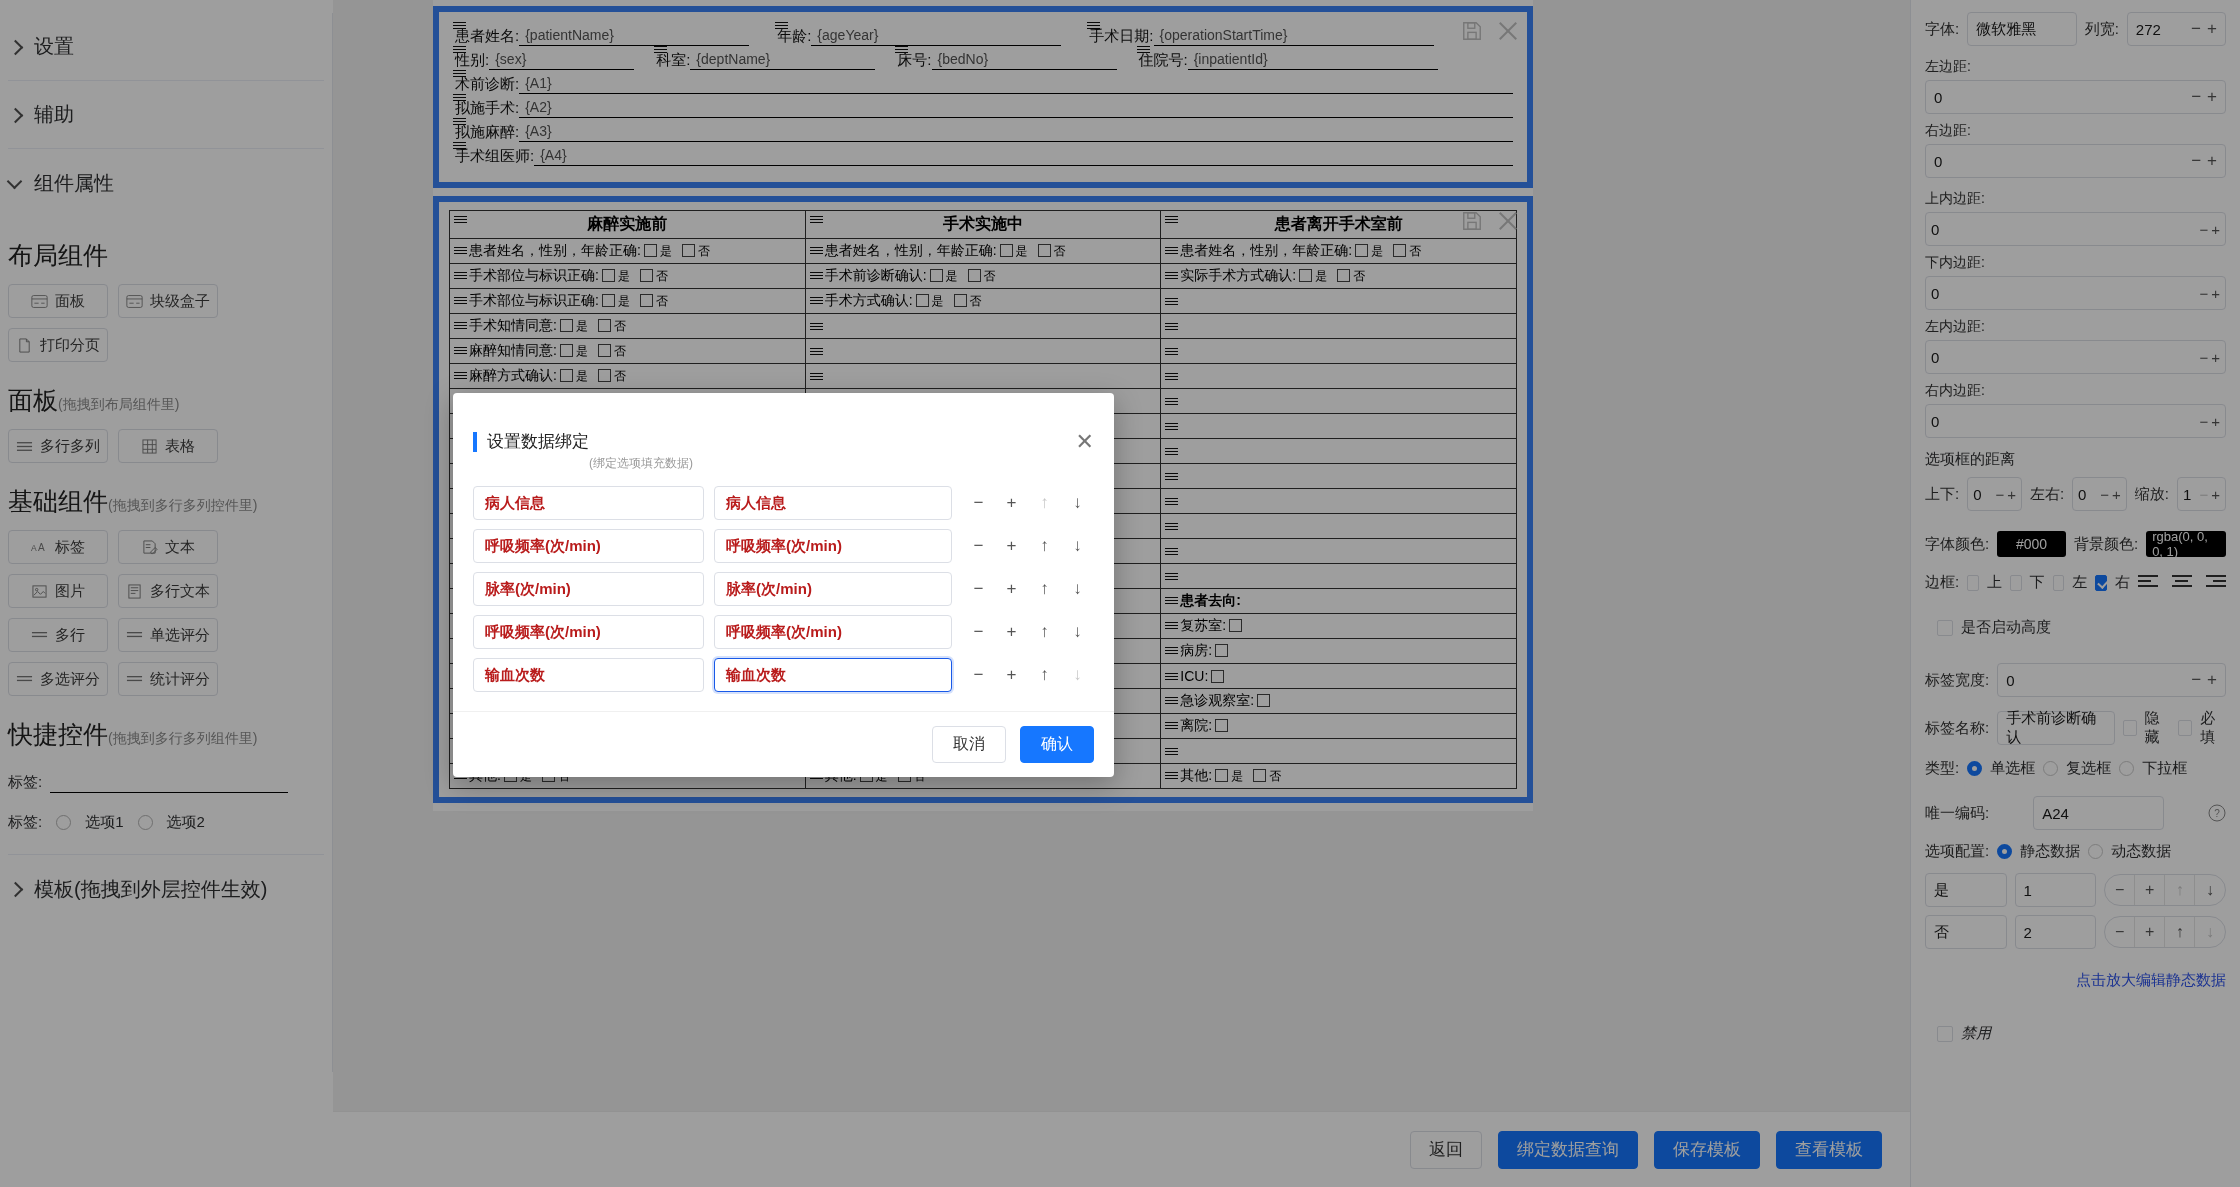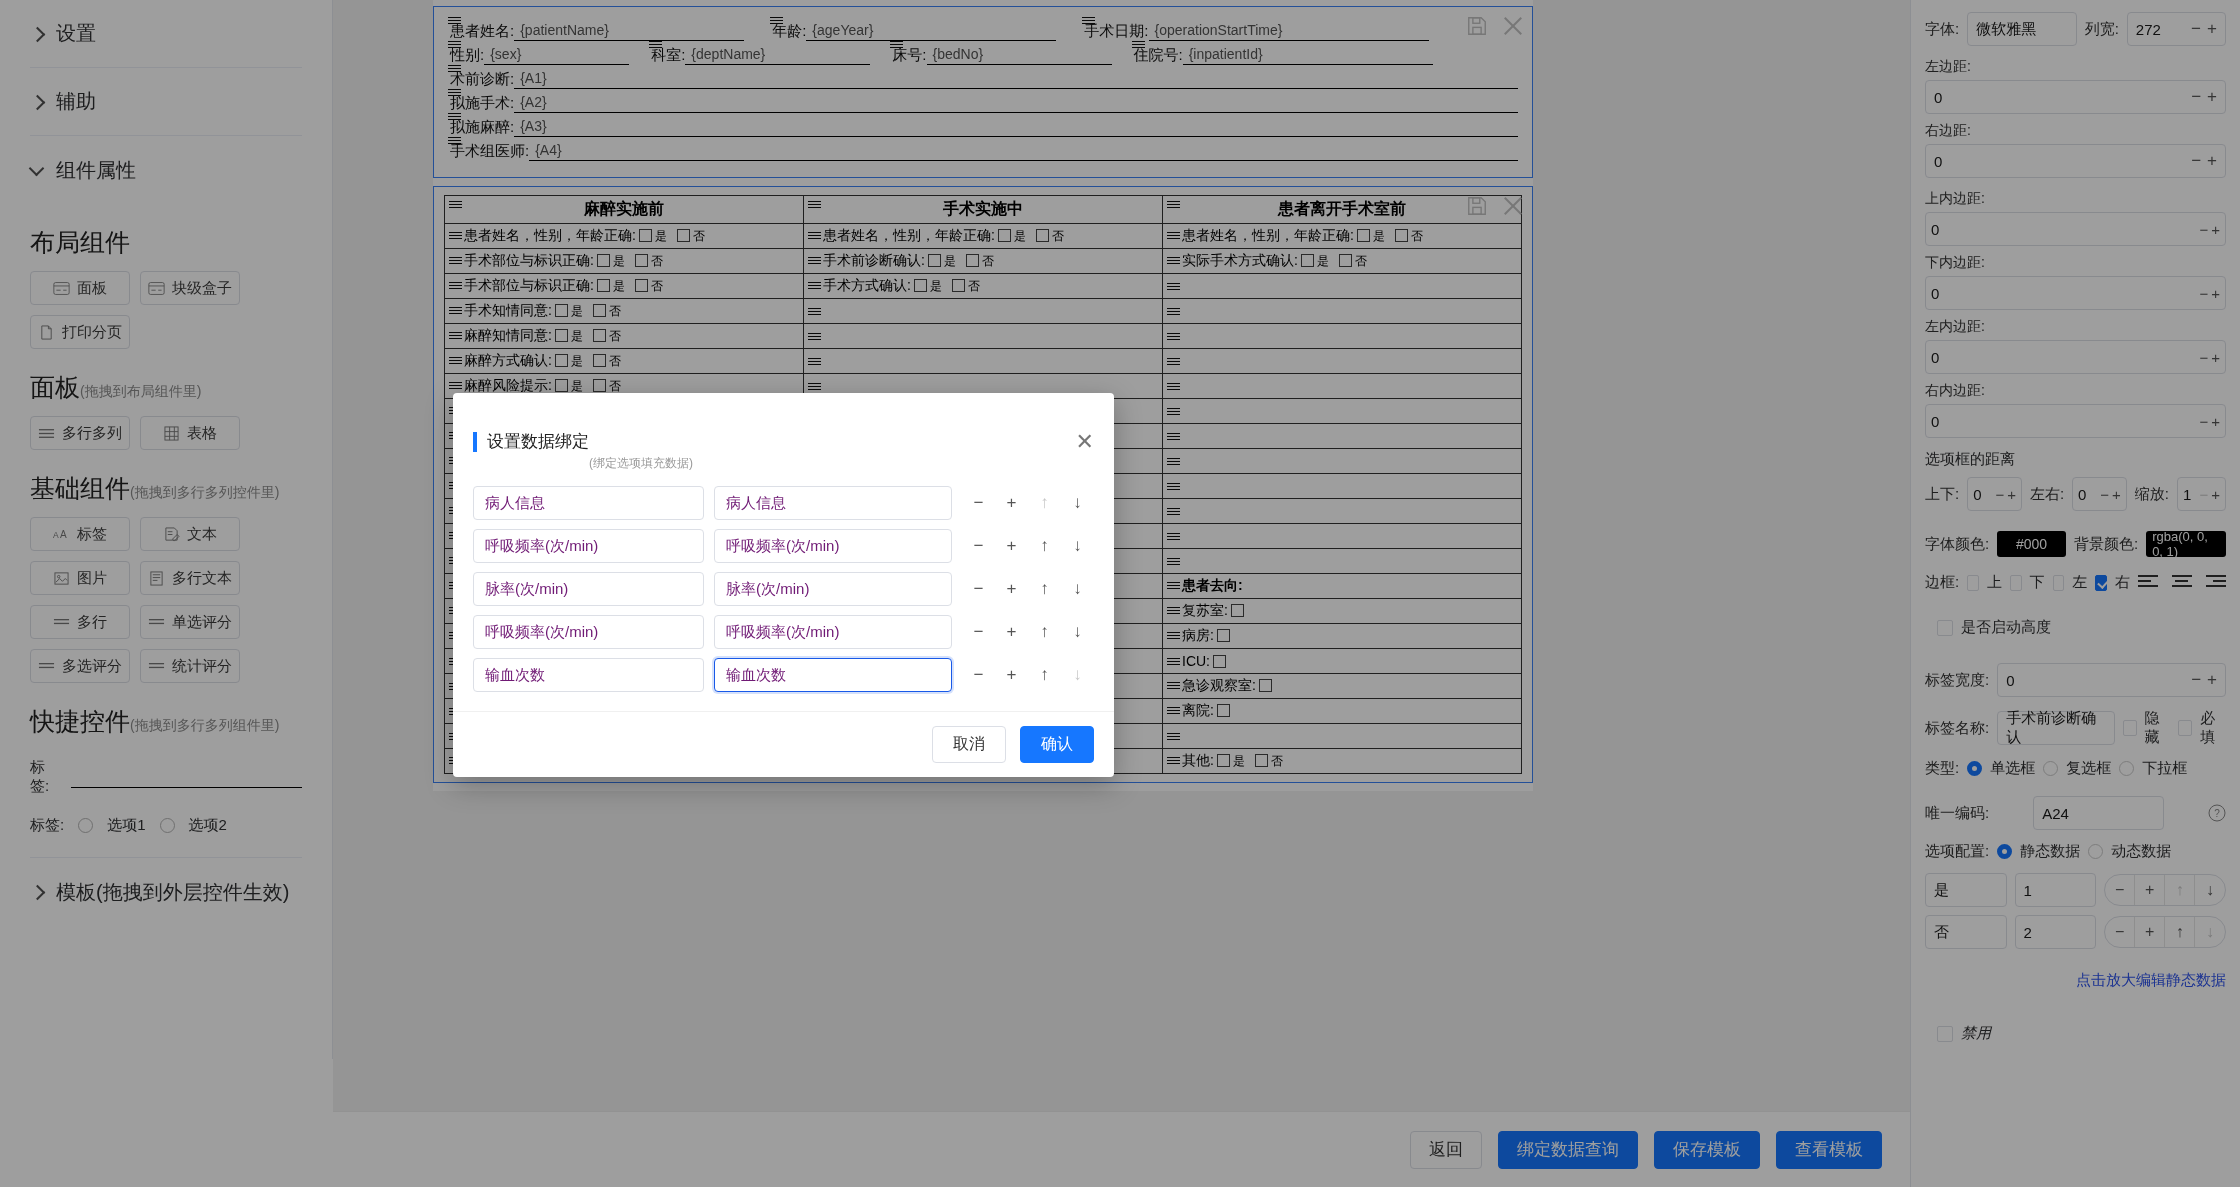--- a/index.html
+++ b/index.html
@@ -17,23 +17,23 @@
   }
   
   #dim {
     position: absolute; left:0; top:0; width:2240px; height:1187px;
     background: rgba(0,0,0,0.38);
     z-index: 40;
   }
 
   
   #sidebar {
-    position:absolute; left:0; top:0; width:333px; height:1059px;
+    position:absolute; left:0; top:13px; width:333px; height:1059px;
     background:#fff; border-right:1px solid #e4e7ed;
-    overflow:hidden; padding:0 30px;
+    overflow:hidden; padding:0 8px;
   }
   .collapse-head {
     display:flex; align-items:center; gap:12px;
     height:68px; font-size:20px; color:#303133;
     border-bottom:1px solid #ebeef5;
   }
   .chev { width:14px; height:14px; position:relative; flex:none; }
   .chev::before{
     content:""; position:absolute; left:2px; top:2px;
     width:9px; height:9px;
@@ -67,21 +67,21 @@
   
   #canvas-wrap{
     position:absolute; left:333px; top:0; right:330px; bottom:76px;
     background:#f0f0f0; overflow:hidden;
   }
   #paper{
     position:absolute; left:100px; top:0px; width:1100px; background:#fff;
     padding:0;
   }
   .doc-block{
-    border:1px solid #3b82f6; margin:6px 0 8px 0; padding:10px 14px 12px 14px;
+    border:6px solid #3b82f6; margin:6px 0 8px 0; padding:10px 14px 12px 14px;
     position:relative; background:#fff;
   }
   .blk-tools{ position:absolute; right:8px; top:8px; display:flex; gap:14px; color:#c8c8c8;}
   .field-row{ display:flex; align-items:flex-end; font-size:15px; color:#111; margin:5px 0 4px 0;}
   .f-lab{ white-space:nowrap; position:relative; padding-left:2px;}
   .f-val{
     flex:1; border-bottom:1px solid #000; color:#555; font-size:14px;
     padding-left:6px; padding-bottom:2px; min-width:40px;
   }
   .hbar{
@@ -176,22 +176,23 @@
   .m-bar{ width:4px; height:20px; background:#1677ff; margin-right:10px;}
   .m-title{ font-size:17px; color:#222;}
   .m-sub{ font-size:12px; color:#9a9a9a;margin-top:44px; }
   .m-close{
     margin-left:auto; font-size:22px; color:#777; cursor:pointer; line-height:1;
   }
   .m-body{ padding:6px 20px 10px 20px;}
   .m-row{ display:flex; align-items:center; gap:10px; margin-bottom:9px;}
   .m-inp{
     height:34px; border:1px solid #dcdfe6; border-radius:4px;
-    display:flex; align-items:center; padding:0 11px; font-size:15px; color:#701a75;
+    display:flex; align-items:center; padding:0 11px; font-size:15px; color:#b91c1c;
     background:#fff;
+    font-weight:bold;
   }
   .m-inp.a{ width:236px;}
   .m-inp.b{ width:243px;}
   .m-inp.focus{ border:1px solid #1859e8; box-shadow:0 0 0 2px rgba(24,89,232,.18);}
   .m-grp{ display:flex; gap:0; }
   .m-grp span{
     width:33px; height:32px; display:flex; align-items:center; justify-content:center;
     font-size:17px; color:#555; cursor:pointer;
   }
   .m-grp span.dis{ color:#c7c7c7;}

